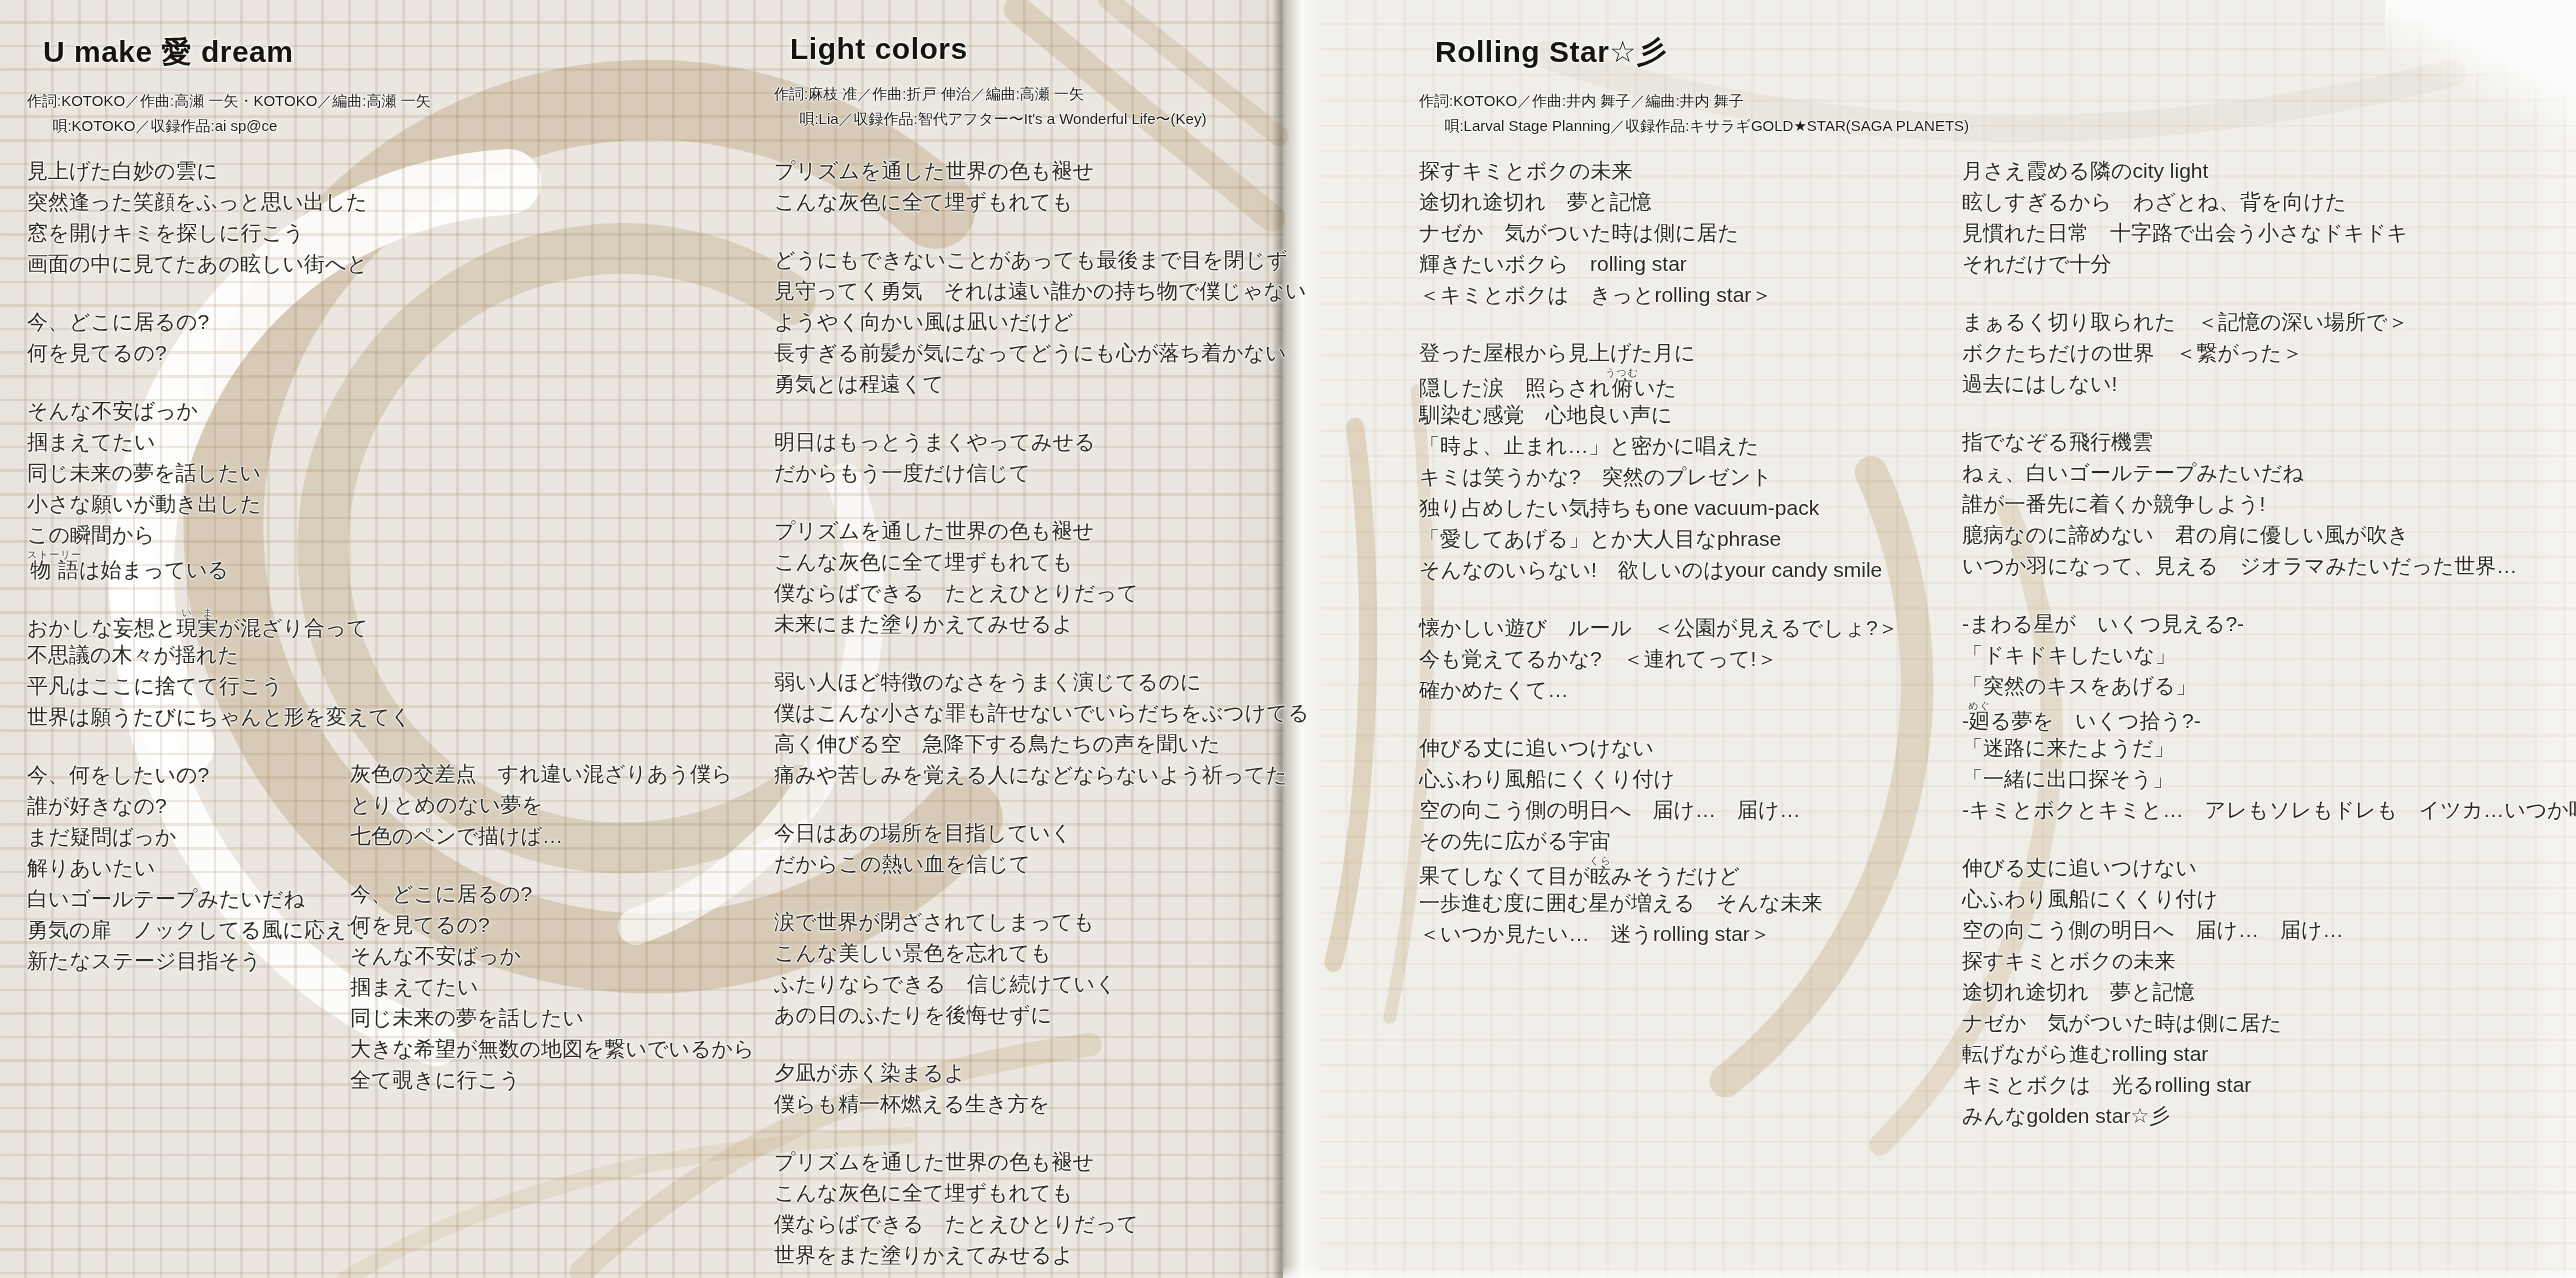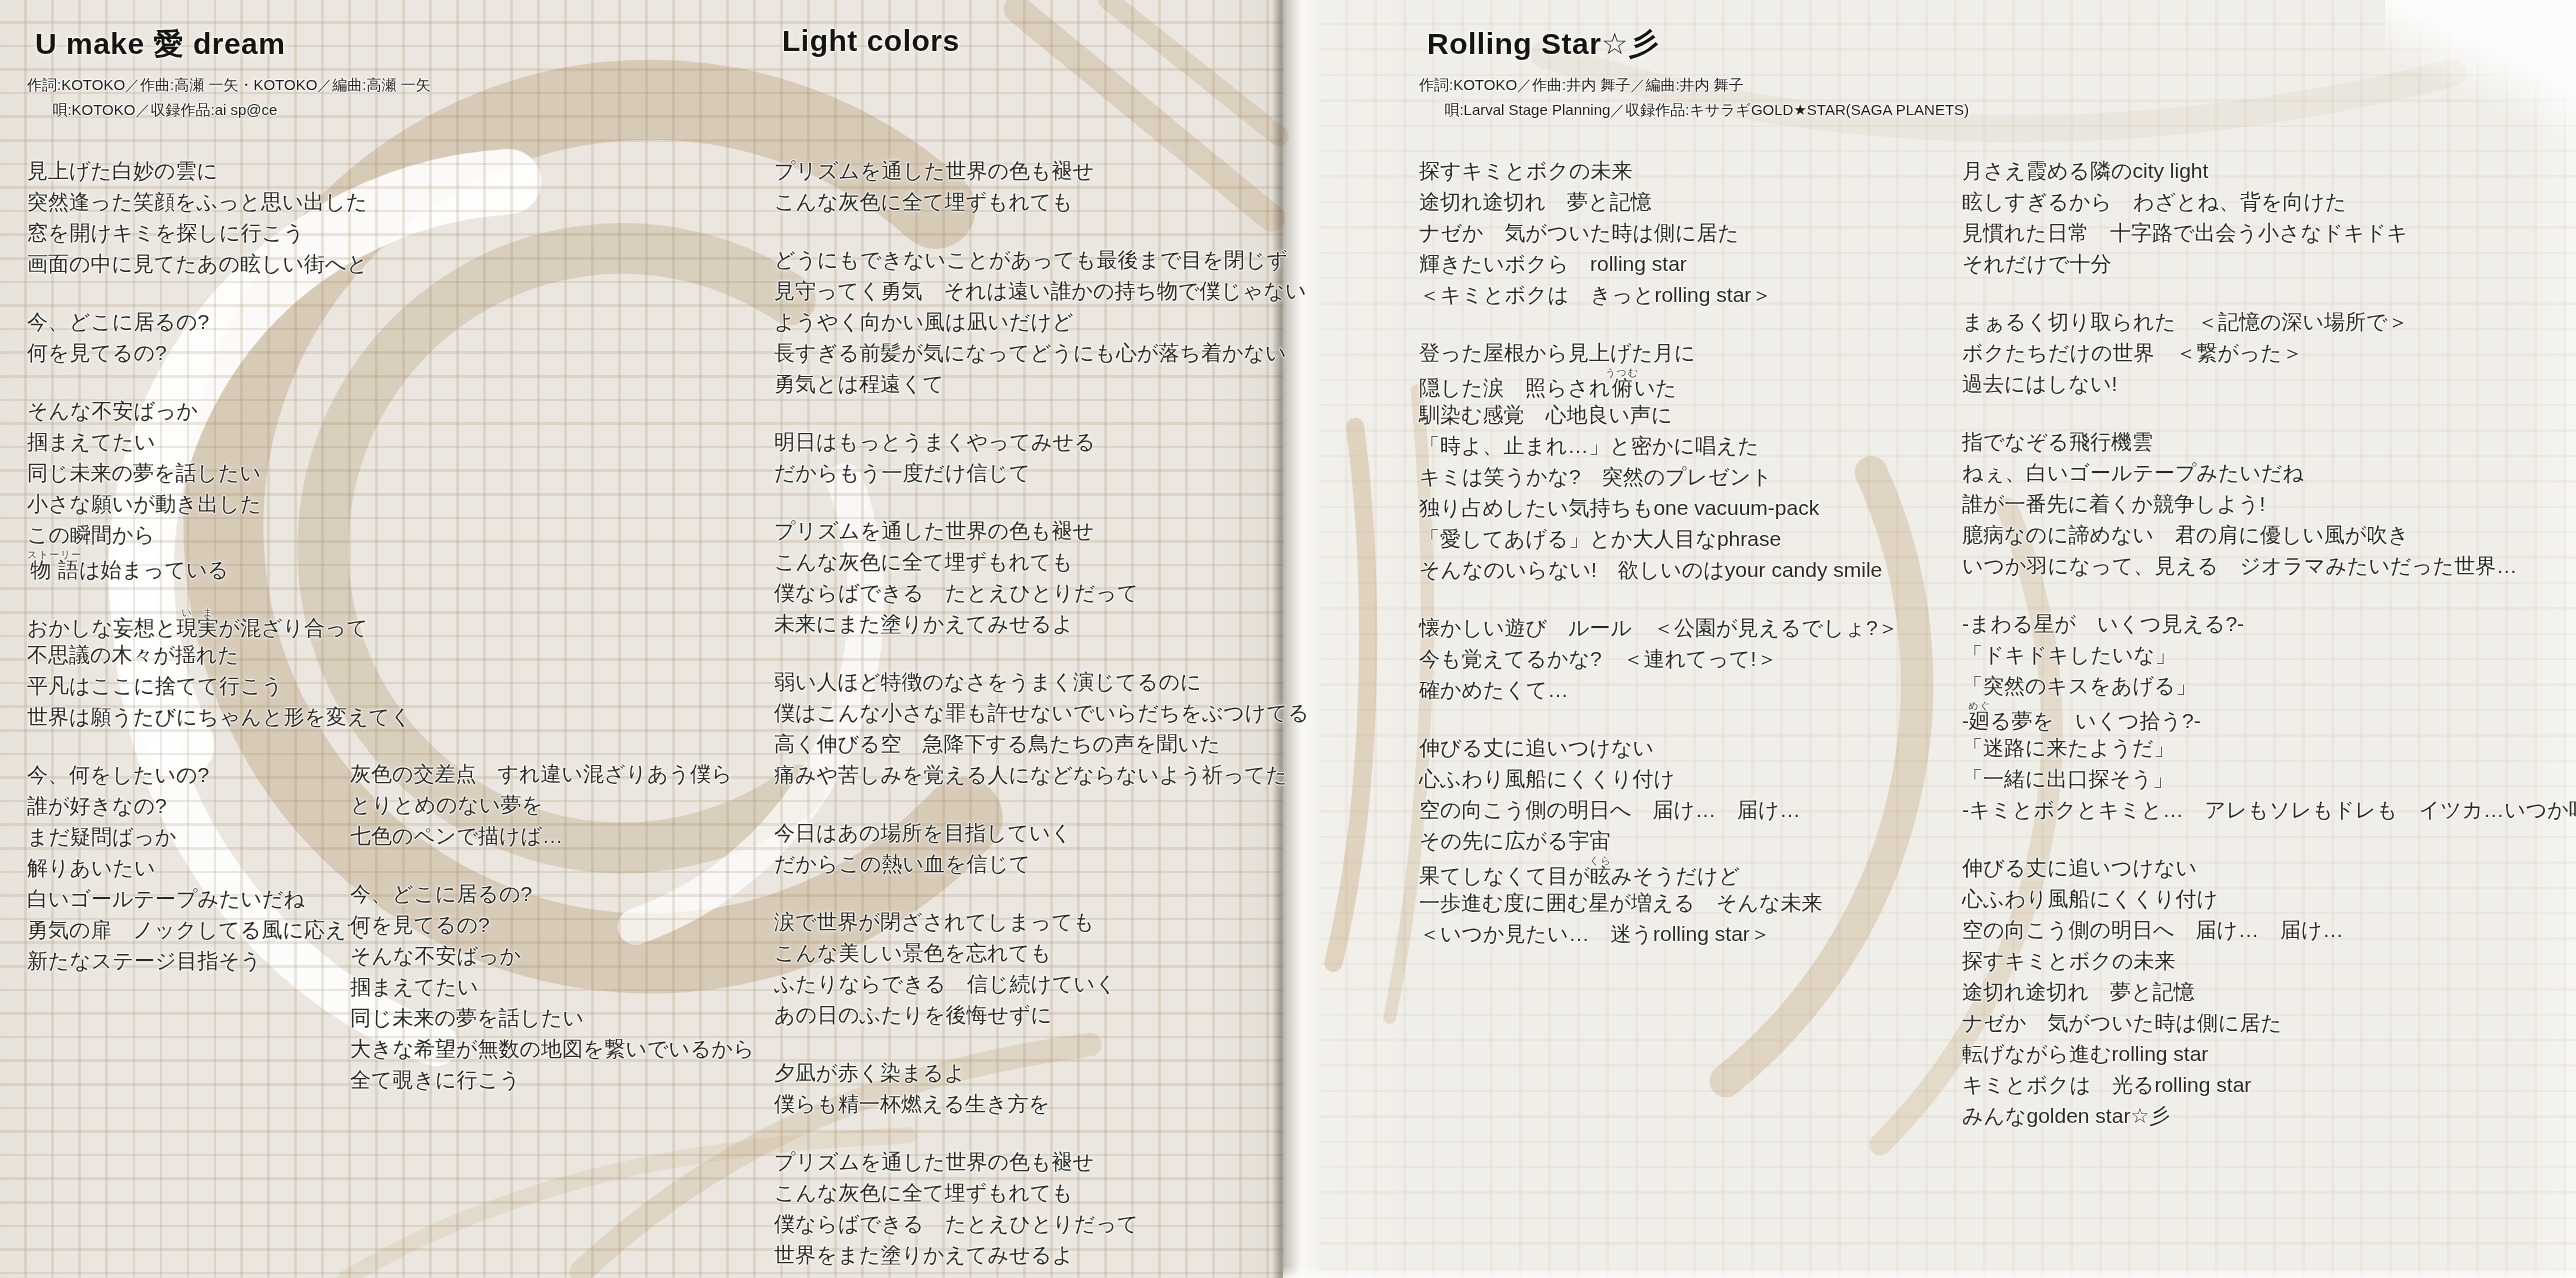--- a/index.html
+++ b/index.html
@@ -26,21 +26,21 @@
     background:linear-gradient(to right, rgba(90,82,70,0) 0px, rgba(90,82,70,.50) 9px,
       rgba(120,112,98,.32) 14.5px, rgba(250,248,244,.95) 29px, rgba(250,248,244,0) 51px);}
   .corner-tr{position:absolute;right:0;top:0;width:191px;height:136px;pointer-events:none;
     background:linear-gradient(205deg, #fcfcfb 0 38%, rgba(252,252,251,0) 66%);}
   .edge-bottom{position:absolute;left:1283px;bottom:0;width:1293px;height:12.7px;pointer-events:none;
     background:linear-gradient(to top, rgba(255,255,255,.8), rgba(255,255,255,0));}
 
   .song{position:absolute;top:16.3px;white-space:nowrap;
     text-shadow:0 0.9px 0 rgba(255,255,255,.85),0 -0.9px 0 rgba(255,255,255,.85),
       0.9px 0 0 rgba(255,255,255,.85),-0.9px 0 0 rgba(255,255,255,.85),0 0 6.4px rgba(255,255,255,.7);}
-  .song h1{margin:8px;font-size:30px;font-weight:bold;color:#15140f;letter-spacing:0.5px;}
+  .song h1{margin:16px;font-size:30px;font-weight:bold;color:#15140f;letter-spacing:0.5px;}
   .credits{font-size:15px;line-height:24.5px;color:#1b1a15;margin-top:4.5px;}
   .credit2{padding-left:25.4px;}
   .song1{left:27px;}  .song2{left:774px;}  .song3{left:1419px;}
 
   .lyrics{position:absolute;font-size:21px;line-height:31px;white-space:nowrap;color:#29271f;
     text-shadow:0 0.9px 0 rgba(255,255,255,.85),0 -0.9px 0 rgba(255,255,255,.85),
       0.9px 0 0 rgba(255,255,255,.85),-0.9px 0 0 rgba(255,255,255,.85),0 0 6.4px rgba(255,255,255,.7);margin-top:11px;}
   .stanza{margin-bottom:27px;}
   .line{height:31px;}
   .line ruby{ruby-position:over;}
@@ -87,20 +87,24 @@
   <section class="song song1">
     <h1>U make 愛 dream</h1>
     <div class="credits">
       <div>作詞:KOTOKO／作曲:高瀬 一矢・KOTOKO／編曲:高瀬 一矢</div>
       <div class="credit2">唄:KOTOKO／収録作品:ai sp@ce</div>
     </div>
   </section>
 
   <section class="song song2">
     <h1>Light colors</h1>
+    <div class="credits">
+      <div>作詞:麻枝 准／作曲:折戸 伸治／編曲:高瀬 一矢</div>
+      <div class="credit2">唄:Lia／収録作品:智代アフター〜It's a Wonderful Life〜(Key)</div>
+    </div>
   </section>
 
   <section class="song song3">
     <h1>Rolling Star☆彡</h1>
     <div class="credits">
       <div>作詞:KOTOKO／作曲:井内 舞子／編曲:井内 舞子</div>
       <div class="credit2">唄:Larval Stage Planning／収録作品:キサラギGOLD★STAR(SAGA PLANETS)</div>
     </div>
   </section>
 

